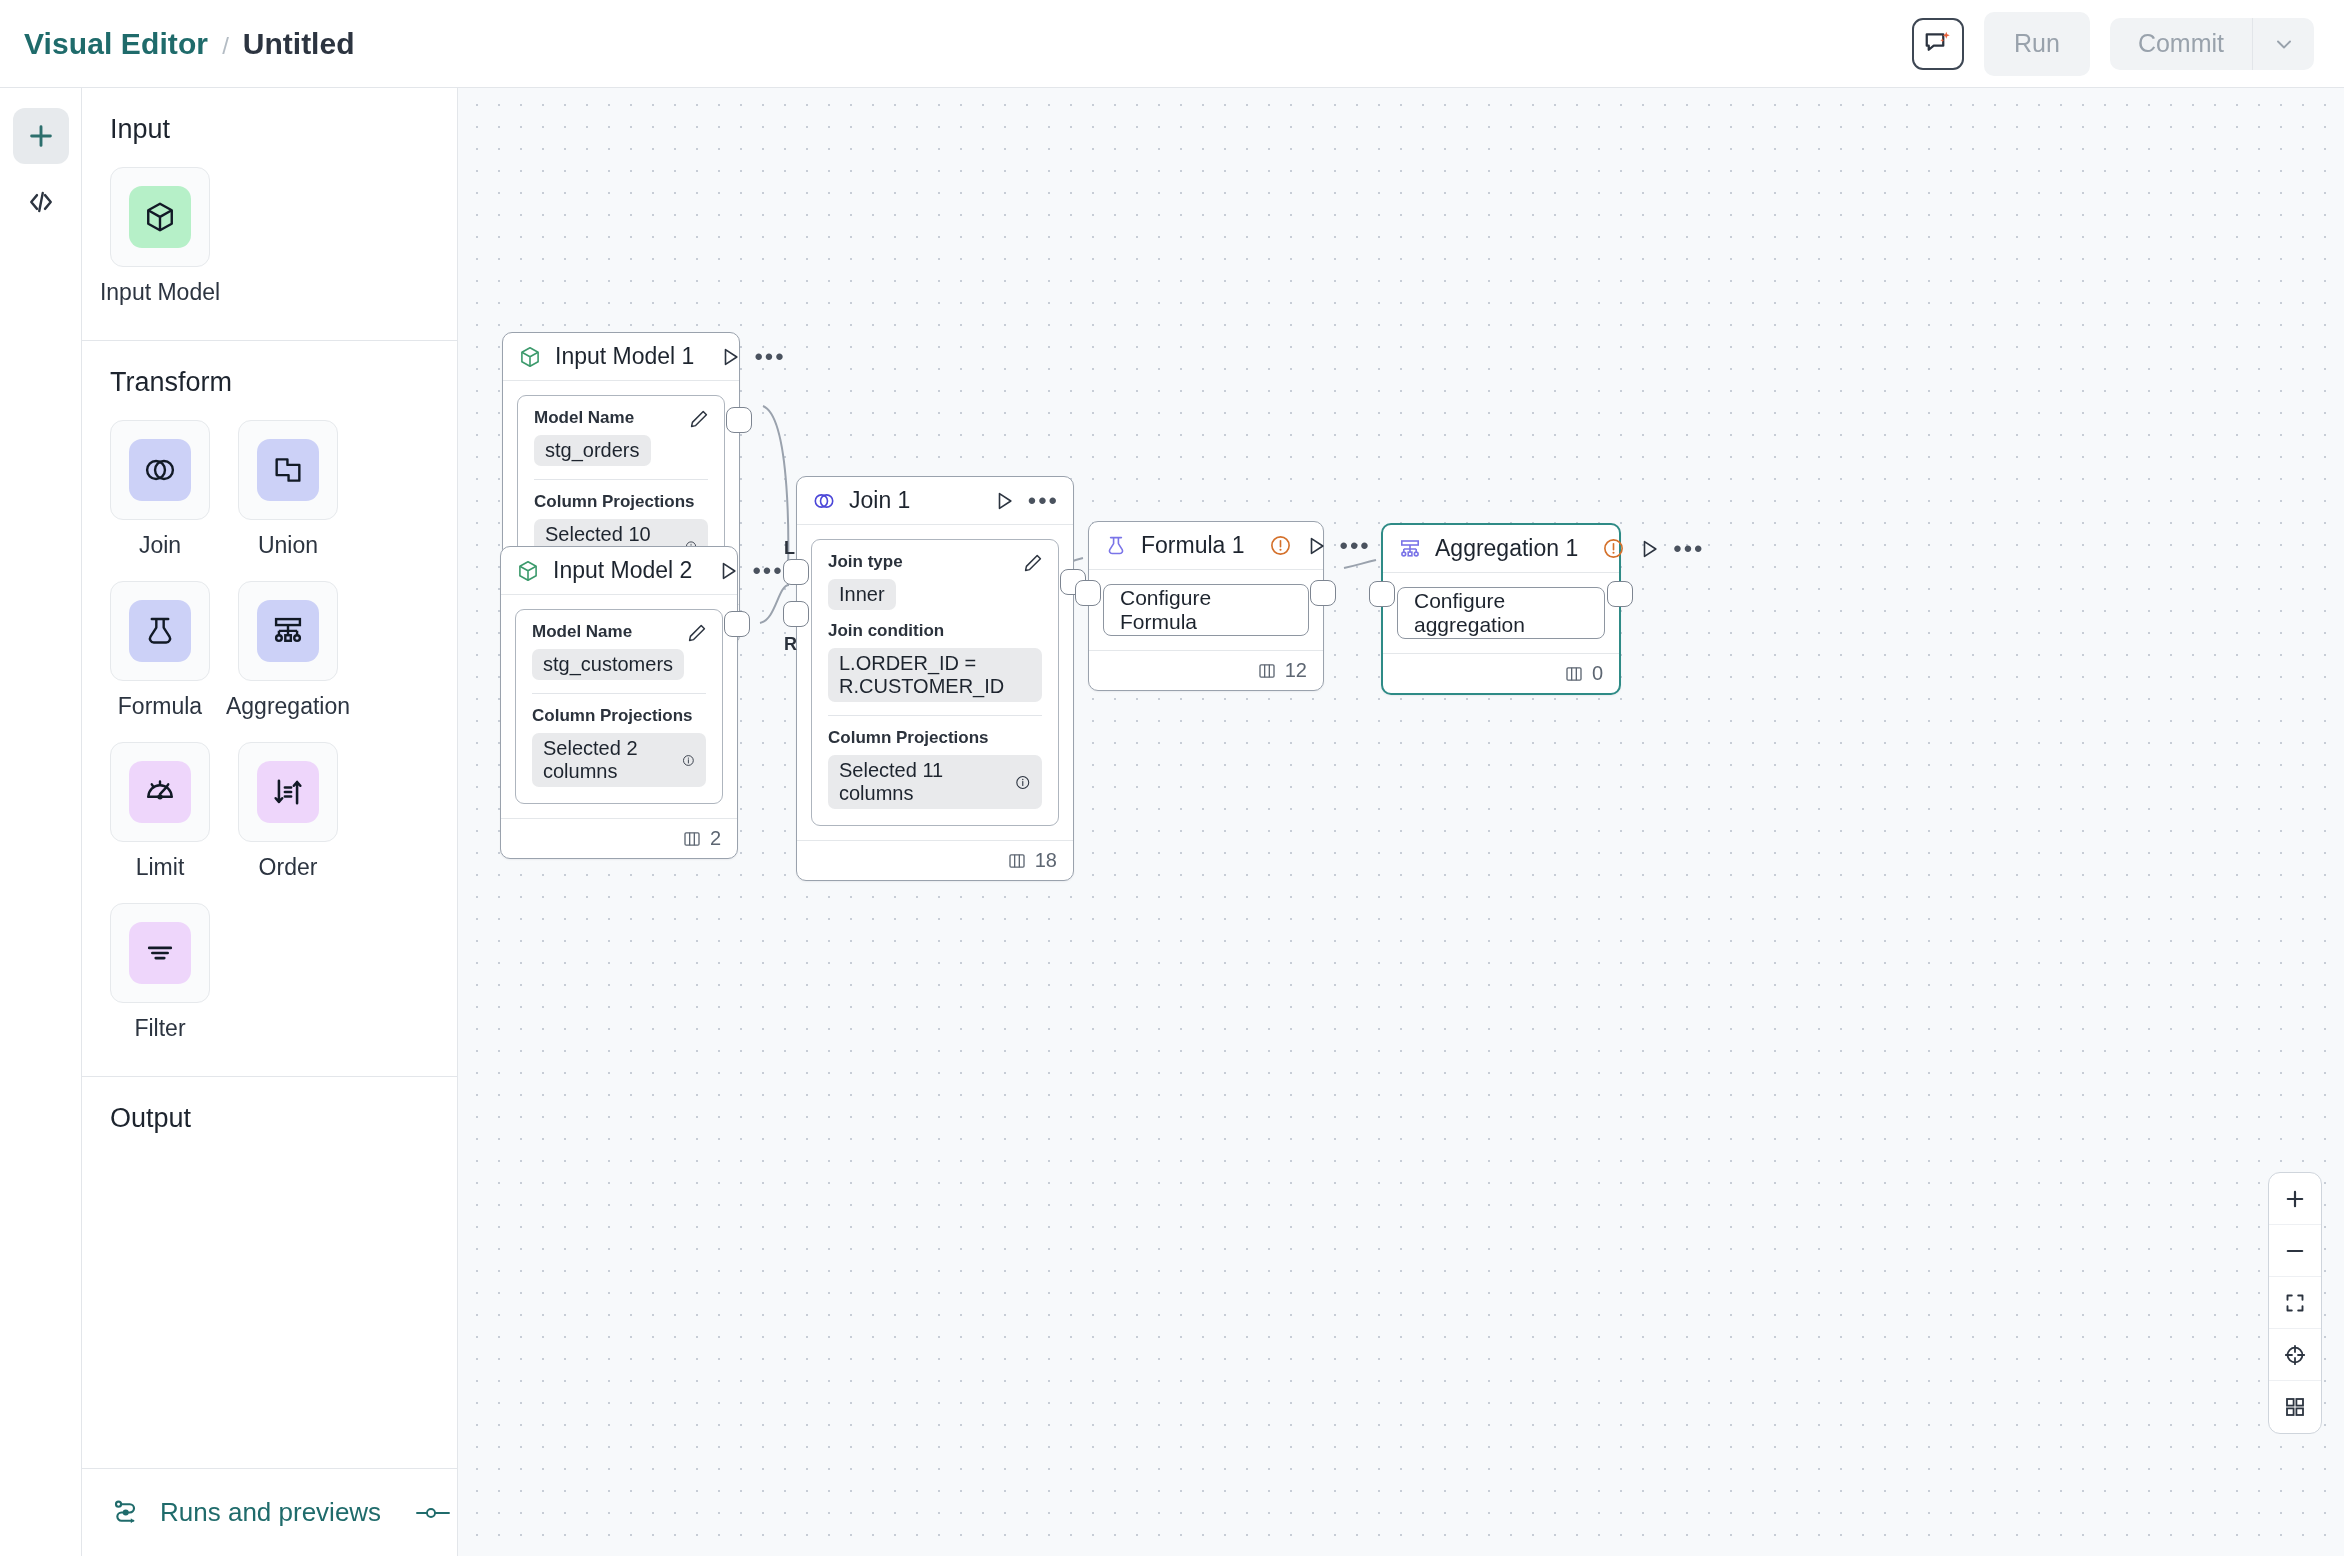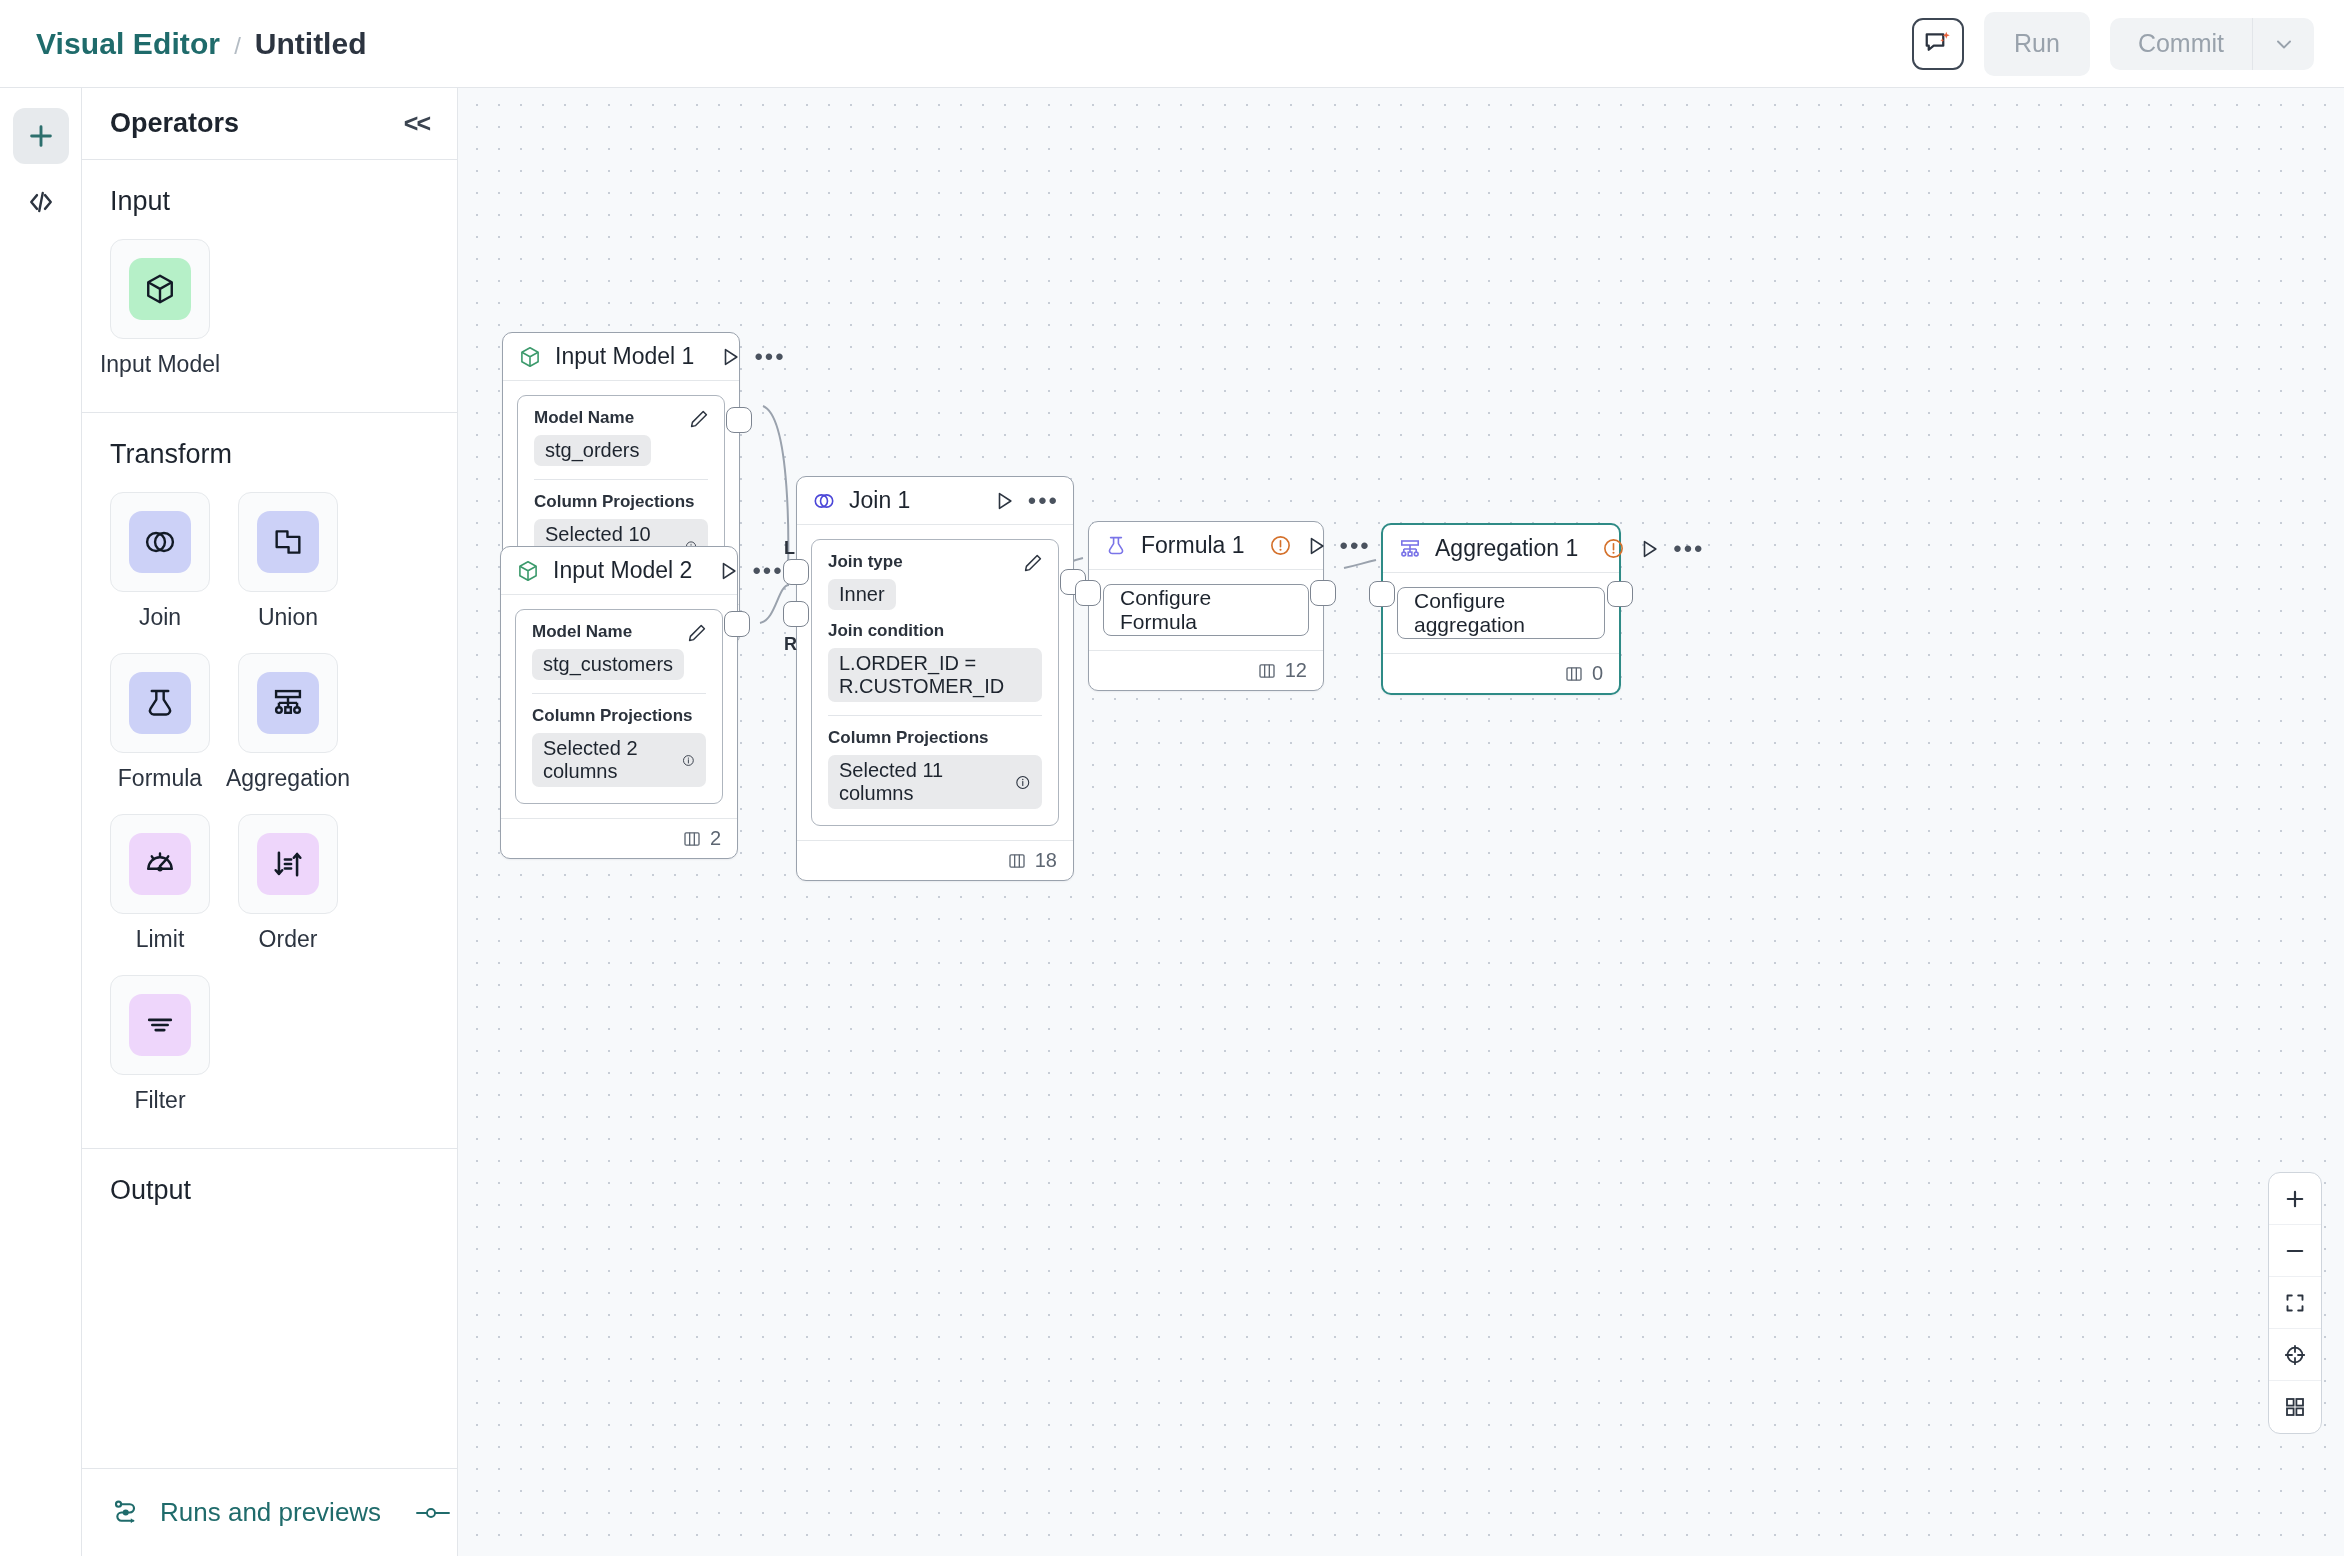--- a/index.html
+++ b/index.html
@@ -9,21 +9,21 @@
     background: #ffffff;
     overflow: hidden;
   }
   .app { position: relative; width: 2344px; height: 1556px; display: flex; flex-direction: column; }
 
   
   .topbar {
     height: 88px; flex: 0 0 88px;
     border-bottom: 1px solid #e3e6ea;
     display: flex; align-items: center;
-    padding: 0 30px 0 12px;
+    padding: 0 30px 0 0;
     background: #fff;
     position: relative; z-index: 30;
   }
   .brand-wrap { display: flex; align-items: baseline; gap: 14px; padding-left: 24px; }
   .brand { color: #1f6b6b; font-size: 30px; font-weight: 700; letter-spacing: .1px; }
   .slash { color: #b4bcc4; font-size: 24px; font-weight: 400; }
   .doc-title { color: #2c3440; font-size: 30px; font-weight: 700; }
   .topbar-spacer { flex: 1; }
   .top-actions { display: flex; align-items: center; gap: 20px; }
   .icon-btn-ai {
@@ -217,24 +217,20 @@
         </svg>
       </div>
       <div class="rail-btn">
         <svg width="30" height="30" viewBox="0 0 24 24" fill="none">
           <path d="M8.8 6.5L4.2 12l4.6 5.5M15.2 6.5l4.6 5.5-4.6 5.5M13.4 4.8l-2.8 14.4" stroke="#2c3440" stroke-width="1.9" stroke-linecap="round" stroke-linejoin="round"></path>
         </svg>
       </div>
     </div>
 
     <div class="panel">
-      <div class="panel-head">
-        <span class="panel-title">Operators</span>
-        <span class="collapse-btn">&lt;&lt;</span>
-      </div>
       <div class="panel-body">
 
         <div class="op-section">
           <div class="op-section-title">Input</div>
           <div class="op-grid">
             <div class="op-item">
               <div class="op-tile">
                 <div class="op-chip chip-green">
                   <svg width="34" height="34" viewBox="0 0 24 24" fill="none">
                     <path d="M12 2.6l8.3 4.6v9.6L12 21.4 3.7 16.8V7.2L12 2.6z" stroke="#121a26" stroke-width="1.7" stroke-linejoin="round"></path>

